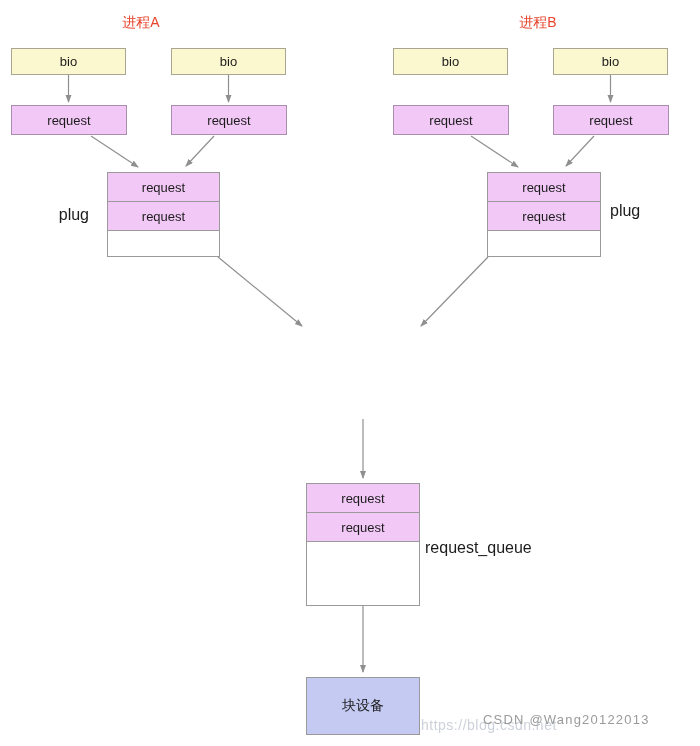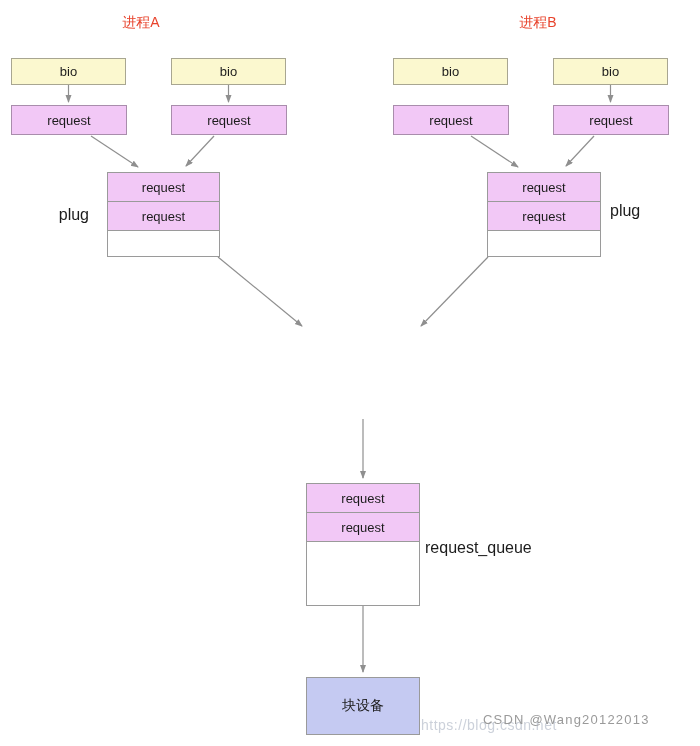--- a/index.html
+++ b/index.html
@@ -23,21 +23,21 @@
   .proc-label{
     position:absolute; width:100px; text-align:center;
     font-size:14px; color:var(--process-label);
   }
   .box{
     position:absolute; box-sizing:border-box;
     border:1px solid var(--box-border);
     display:flex; align-items:center; justify-content:center;
     font-size:13px; color:var(--text); background:#fff;
   }
-  .bio{background:var(--bio-fill); border-color:var(--bio-border);margin-top:10px;}
+  .bio{background:var(--bio-fill); border-color:var(--bio-border);}
   .request{background:var(--request-fill); border-color:var(--request-border);}
   .scheduler{background:var(--scheduler-fill);}
   .device{background:var(--block-fill); font-size:14px;font-family:Liberation Mono, monospace;}
   .stack{
     position:absolute; box-sizing:border-box;
     border:1px solid var(--box-border); background:#fff;
     display:flex; flex-direction:column;
   }
   .stack .row{
     box-sizing:border-box; height:29px; flex:0 0 auto;

